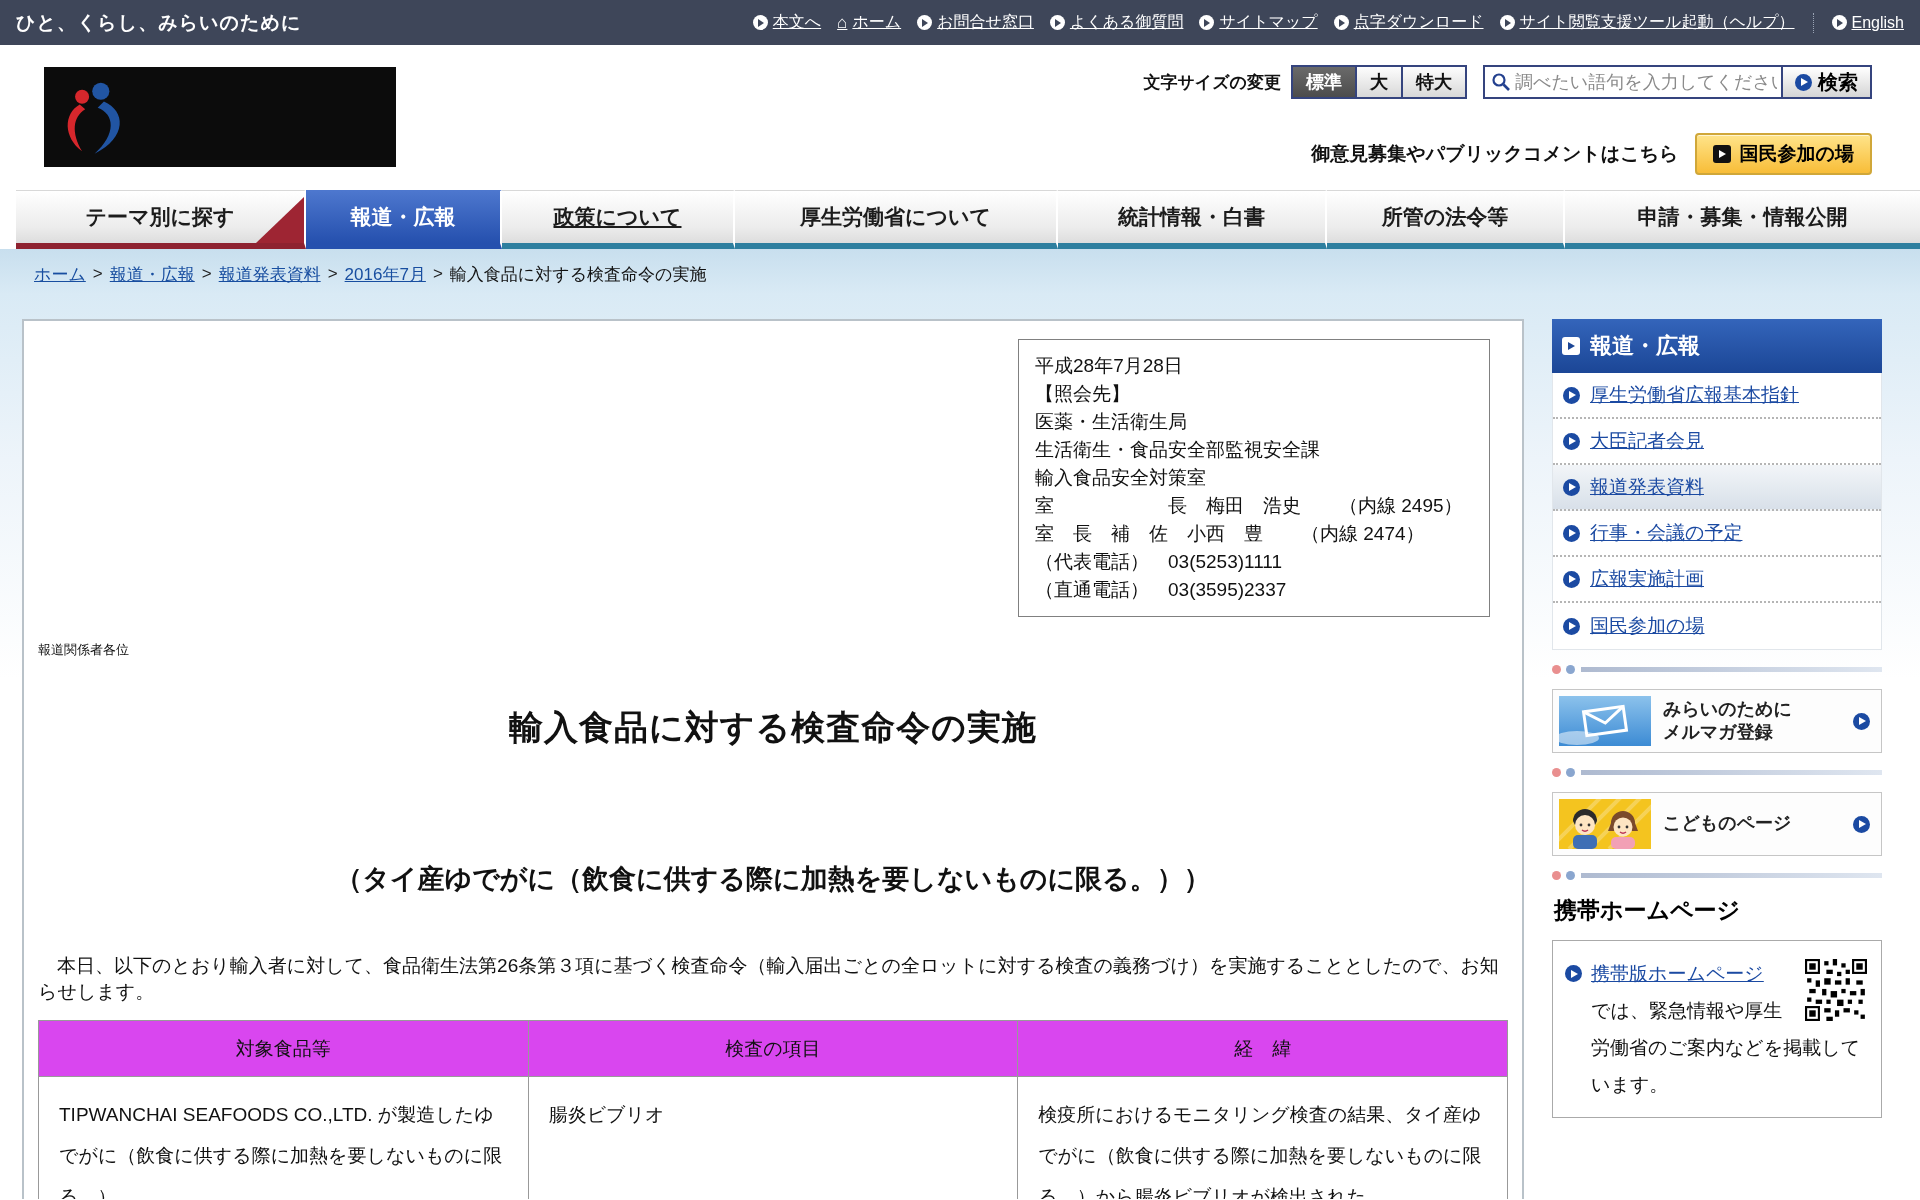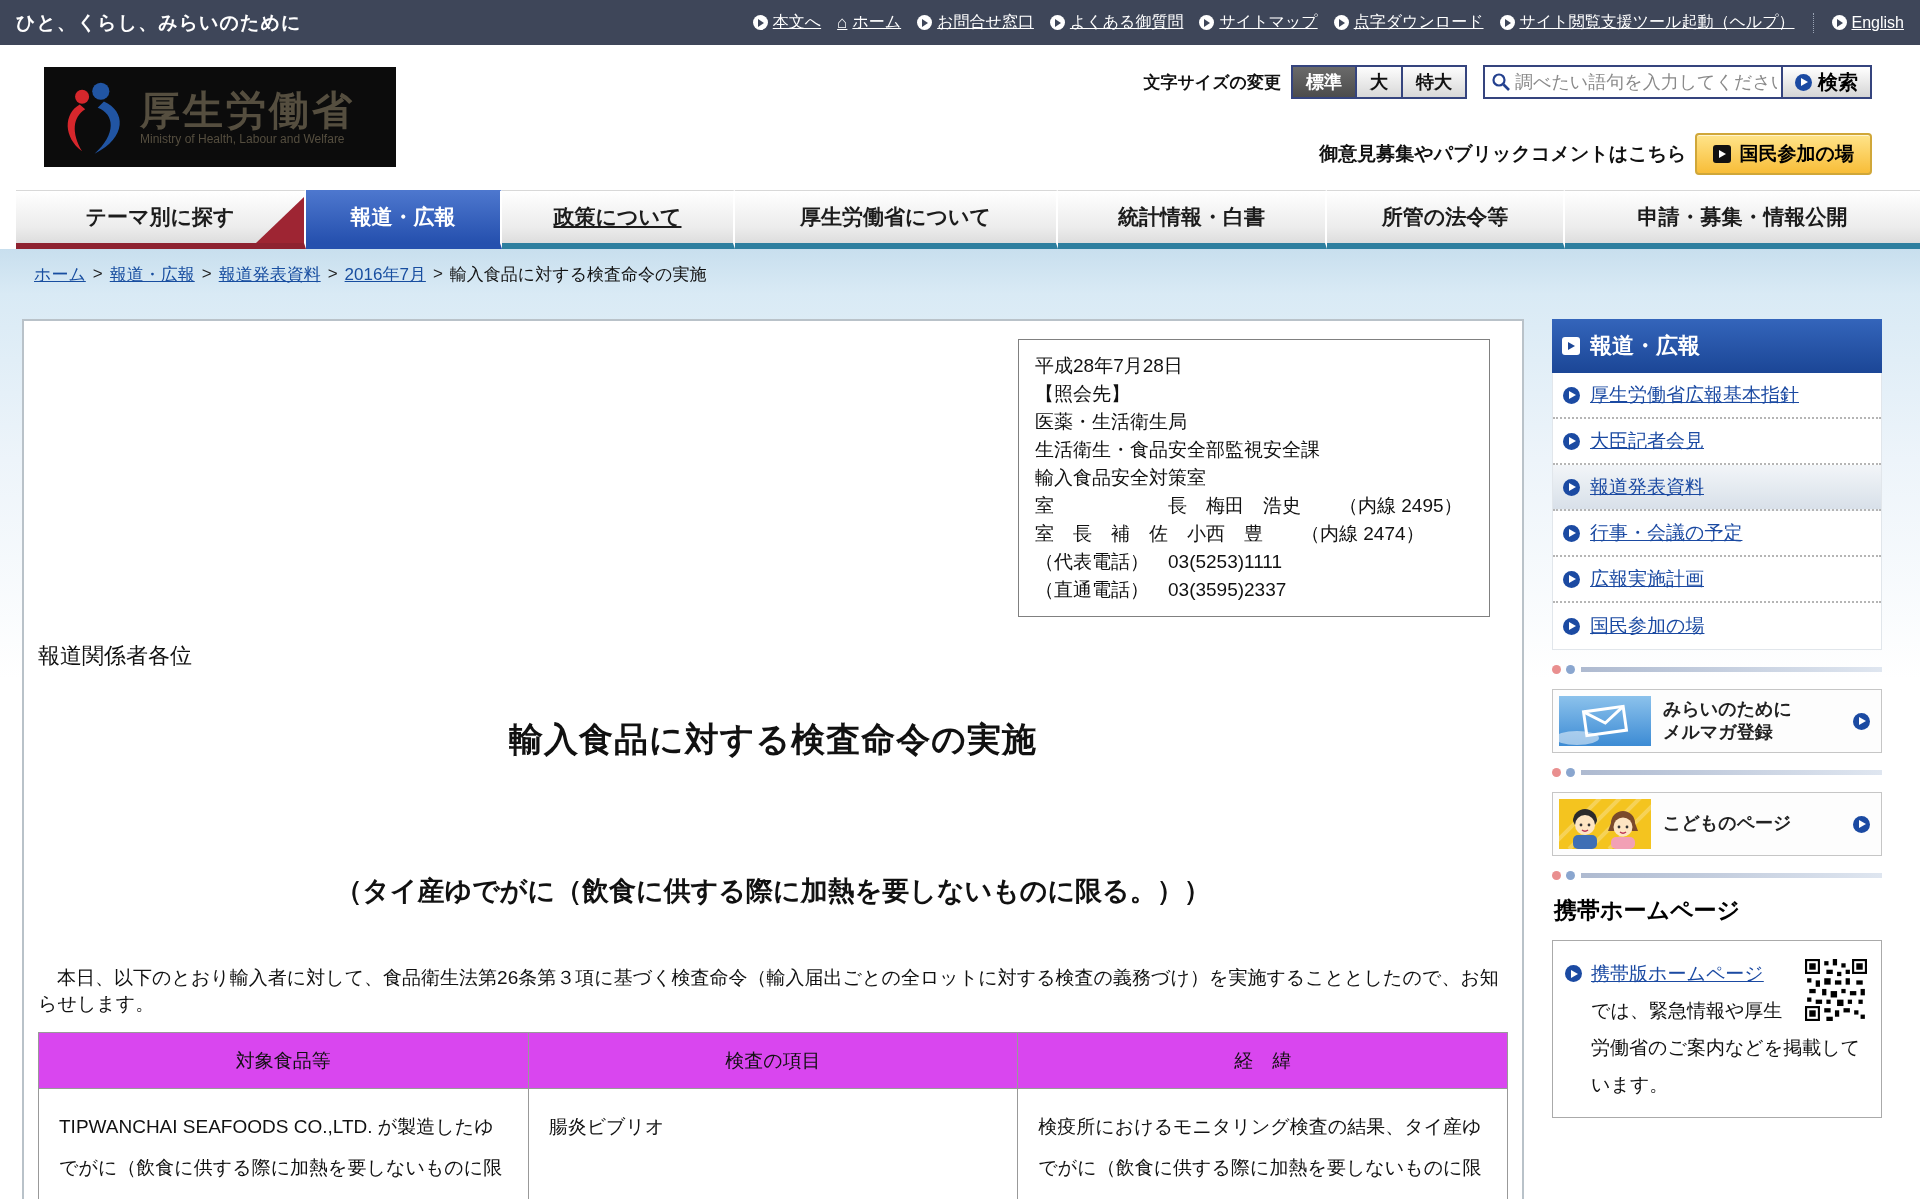--- a/index.html
+++ b/index.html
@@ -26,21 +26,21 @@
   .size-btns { display:flex; }
   .size-btn { border:2px solid #35447e; background:linear-gradient(180deg,#fdfdfd,#d8d8d8); font-size:18px; font-weight:bold; padding:3px 13px; margin-left:-2px; cursor:pointer; color:#111; }
   .size-btn.active { background:linear-gradient(180deg,#6a6a6a,#4c4c4c); color:#fff; }
   .search-wrap { display:flex; margin-left:16px; }
   .search-box { width:300px; height:34px; border:2px solid #35447e; background:#fff; display:flex; align-items:center; padding:0 4px 0 6px; }
   .search-box input { border:none; outline:none; font-size:18px; width:100%; color:#333; background:transparent; font-family:inherit; }
   .search-box input::placeholder { color:#8a8a8a; }
   .search-btn { height:34px; border:2px solid #35447e; margin-left:-2px; background:linear-gradient(180deg,#ffffff,#d5d5d5); font-size:20px; font-weight:bold; padding:0 12px; display:flex; align-items:center; gap:6px; cursor:pointer; }
   .arrow-circle { width:17px; height:17px; border-radius:50%; background:#1b4aa2; position:relative; flex-shrink:0; }
   .arrow-circle::after { content:""; position:absolute; left:6px; top:4.5px; border-left:7px solid #fff; border-top:4px solid transparent; border-bottom:4px solid transparent; }
-  .header-row2 { position:absolute; right:48px; top:88px; display:flex; align-items:center; gap:8px; }
+  .header-row2 { position:absolute; right:48px; top:88px; display:flex; align-items:center; gap:16px; }
   .comment-text { font-size:19px; font-weight:bold; }
   .participation-btn { background:linear-gradient(180deg,#ffe48a,#f8bd38); border:2px solid #d0a739; border-radius:4px; padding:6px 16px; font-size:19px; font-weight:bold; display:flex; align-items:center; gap:9px; cursor:pointer; box-shadow:inset 0 1px 0 #fff4cf; }
   .black-arrow { width:18px; height:18px; background:#111; border-radius:3px; position:relative; flex-shrink:0; }
   .black-arrow::after { content:""; position:absolute; left:6px; top:5px; border-left:7px solid #fff; border-top:4px solid transparent; border-bottom:4px solid transparent; }
 
   
   .nav { display:flex; height:59px; background:#fff;margin-left:16px; }
   .tab { position:relative; text-align:center; font-size:21px; font-weight:bold; line-height:52px; border-bottom:6px solid #2e7f9f; background:linear-gradient(180deg,#ffffff,#ececec 70%,#dddddd); border-right:2px solid #fff; border-top:1px solid #d8d8d8; cursor:pointer; color:#1c1c1c; white-space:nowrap; overflow:hidden; }
   .t1{width:290px;} .t2{width:196px;} .t3{width:233px;text-decoration:underline;} .t4{width:323px;} .t5{width:269px;} .t6{width:238px;} .t7{flex:1; border-right:none;}
   .tab.red { border-bottom-color:#8e2230; }
@@ -51,21 +51,21 @@
   
   .lower { height:947px; background:linear-gradient(180deg,#c8dfee 0px,#d9eaf5 45px,#edf4fa 210px,#ffffff 430px); }
   .breadcrumb { height:50px; display:flex; align-items:center; padding-left:34px; font-size:17px; gap:7px; white-space:nowrap; }
   .bc-link { color:#184ea0; text-decoration:underline; cursor:pointer; }
   .bc-sep { color:#222; }
   .bc-current { color:#111; }
 
   .page-body { display:flex; padding:0 22px; align-items:flex-start; }
   .content-box { width:1502px; background:#fff; border:2px solid #b9c2c9; border-bottom:none; height:880px; margin-top:20px; overflow:hidden; }
   .contact-box { width:472px; margin:18px 32px 0 auto; border:1px solid #808080; background:#fff; padding:12px 16px; font-size:19px; line-height:28px; color:#111; }
-  .salutation { margin:24px 0 0 14px; font-size:22px; }
+  .salutation { margin:24px 0 0 14px; font-size:13px; }
   .doc-title { text-align:center; font-size:34px; font-weight:bold; margin-top:46px; letter-spacing:1px; }
   .doc-subtitle { text-align:center; font-size:27px; font-weight:bold; margin-top:110px; }
   .lead { margin:56px 16px 0 14px; font-size:19px; line-height:1.35; }
   .data-table { margin:16px 16px 0 14px; border-collapse:collapse; width:1470px; table-layout:fixed; }
   .data-table th { border:1px solid #999; font-weight:normal; font-size:19px; height:56px; text-align:center; background:#d946ef; }
   .data-table td { border:1px solid #999; font-size:19px; padding:18px 20px; line-height:2.15; vertical-align:top; height:200px; }
 
   
   .sidebar { width:330px; margin-left:28px; margin-top:20px; }
   .side-header { height:54px; background:linear-gradient(180deg,#3465bb,#1b4696); color:#fff; font-size:22px; font-weight:bold; display:flex; align-items:center; gap:10px; padding-left:10px; }
@@ -134,24 +134,20 @@
 </div>
 
 <div class="header">
   <div class="logo">
     <svg width="78" height="84" viewBox="0 0 100 100">
       <circle cx="36" cy="24" r="9" fill="#d6272c"></circle>
       <circle cx="60" cy="17" r="11" fill="#2155a3"></circle>
       <path d="M33 34 C12 46 12 76 36 94 C22 70 24 50 40 40 Z" fill="#d6272c"></path>
       <path d="M64 30 C92 42 94 76 52 97 C80 72 78 46 56 38 Z" fill="#2155a3"></path>
     </svg>
-    <div class="logo-text">
-      <div class="jp">厚生労働省</div>
-      <div class="en">Ministry of Health, Labour and Welfare</div>
-    </div>
   </div>
 
   <div class="header-right">
     <span class="fontsize-label">文字サイズの変更</span>
     <div class="size-btns">
       <button class="size-btn active">標準</button>
       <button class="size-btn">大</button>
       <button class="size-btn">特大</button>
     </div>
     <div class="search-wrap">

